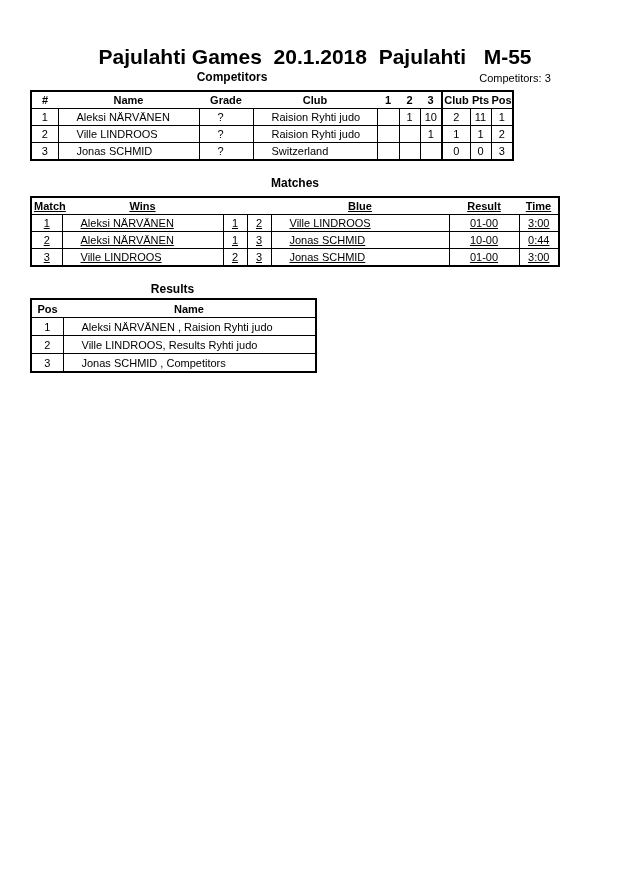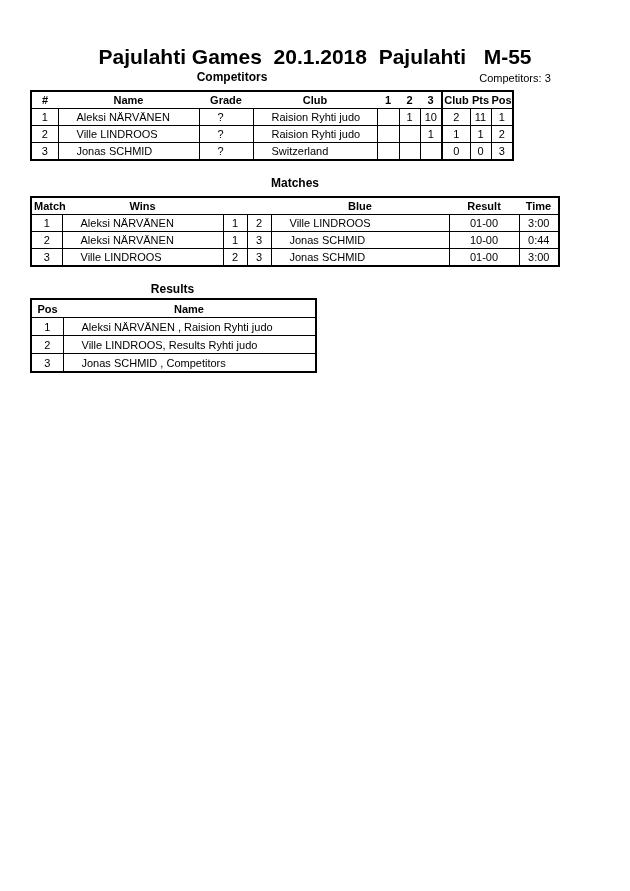--- a/index.html
+++ b/index.html
@@ -18,21 +18,21 @@
   #matches-heading     { top:176px; left:30px; width:530px; }
   #results-heading     { top:282px; left:30px; width:285px; }
   #competitors-count {
     position:absolute; top:72px; left:420px; width:190px; text-align:center; font-size:11px;
   }
   table {
     position:absolute; border-collapse:collapse; table-layout:fixed;
     border:2px solid #000; background:#fff;
   }
   #competitors-table { top:90px;  left:30px; width:482px; }
-  #matches-table     { top:196px; left:30px; width:528px; }
+  #matches-table     { top:196px; left:30px; width:528px;text-decoration:underline; }
   #results-table     { top:298px; left:30px; width:285px; }
   th, td {
     font-size:11px; padding:0; margin:0; vertical-align:middle;
     white-space:nowrap; overflow:hidden; text-align:center;
   }
   th {
     font-weight:bold; border-top:1px solid #000; border-bottom:1px solid #000;
     border-left:none; border-right:none; height:16px;
   }
   td { border:1px solid #000; height:16px; }

